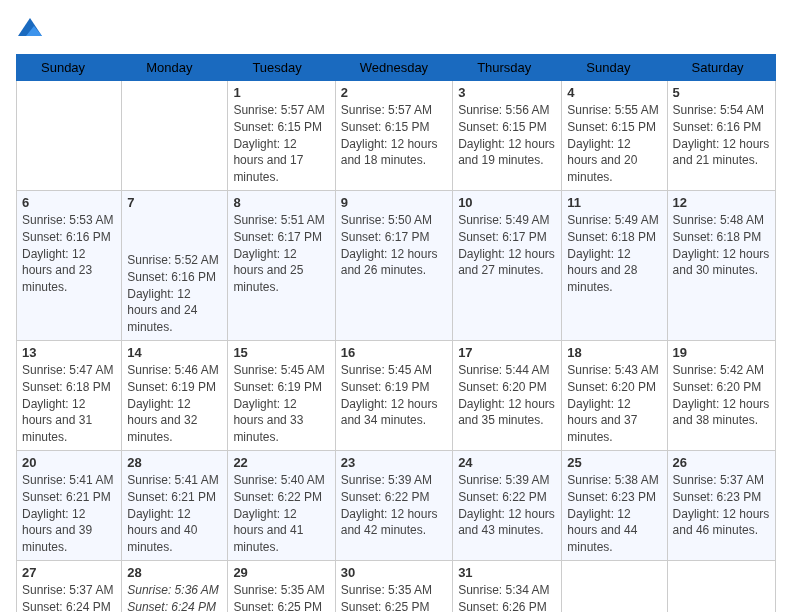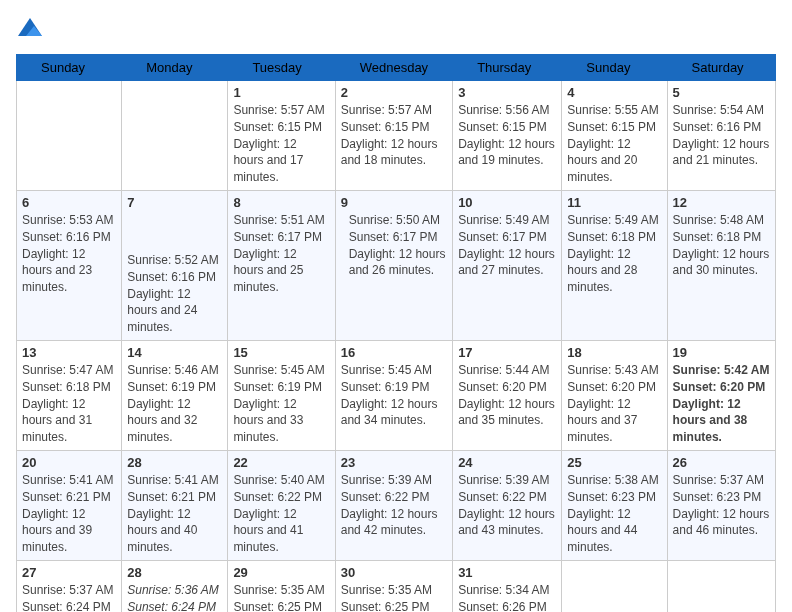--- a/index.html
+++ b/index.html
@@ -181,21 +181,21 @@
 Daylight: 12 hours and 24 minutes.</div>
           </td>
           <td>
             <span class="day-num">8</span>
             <div class="day-info" style="white-space: pre-line;">Sunrise: 5:51 AM
 Sunset: 6:17 PM
 Daylight: 12 hours and 25 minutes.</div>
           </td>
           <td>
             <span class="day-num">9</span>
-            <div class="day-info" style="white-space: pre-line; margin-left: 8px;">Sunrise: 5:50 AM
+            <div class="day-info" style="white-space: pre-line;">Sunrise: 5:50 AM
 Sunset: 6:17 PM
 Daylight: 12 hours and 26 minutes.</div>
           </td>
           <td>
             <span class="day-num">10</span>
             <div class="day-info" style="white-space: pre-line;">Sunrise: 5:49 AM
 Sunset: 6:17 PM
 Daylight: 12 hours and 27 minutes.</div>
           </td>
           <td>
@@ -243,21 +243,21 @@
 Daylight: 12 hours and 35 minutes.</div>
           </td>
           <td>
             <span class="day-num">18</span>
             <div class="day-info" style="white-space: pre-line;">Sunrise: 5:43 AM
 Sunset: 6:20 PM
 Daylight: 12 hours and 37 minutes.</div>
           </td>
           <td>
             <span class="day-num">19</span>
-            <div class="day-info" style="white-space: pre-line; font-weight: bold;">Sunrise: 5:42 AM
+            <div class="day-info" style="white-space: pre-line;">Sunrise: 5:42 AM
 Sunset: 6:20 PM
 Daylight: 12 hours and 38 minutes.</div>
           </td>
         </tr>
         <tr>
           <td>
             <span class="day-num">20</span>
             <div class="day-info" style="white-space: pre-line;">Sunrise: 5:41 AM
 Sunset: 6:21 PM
 Daylight: 12 hours and 39 minutes.</div>

